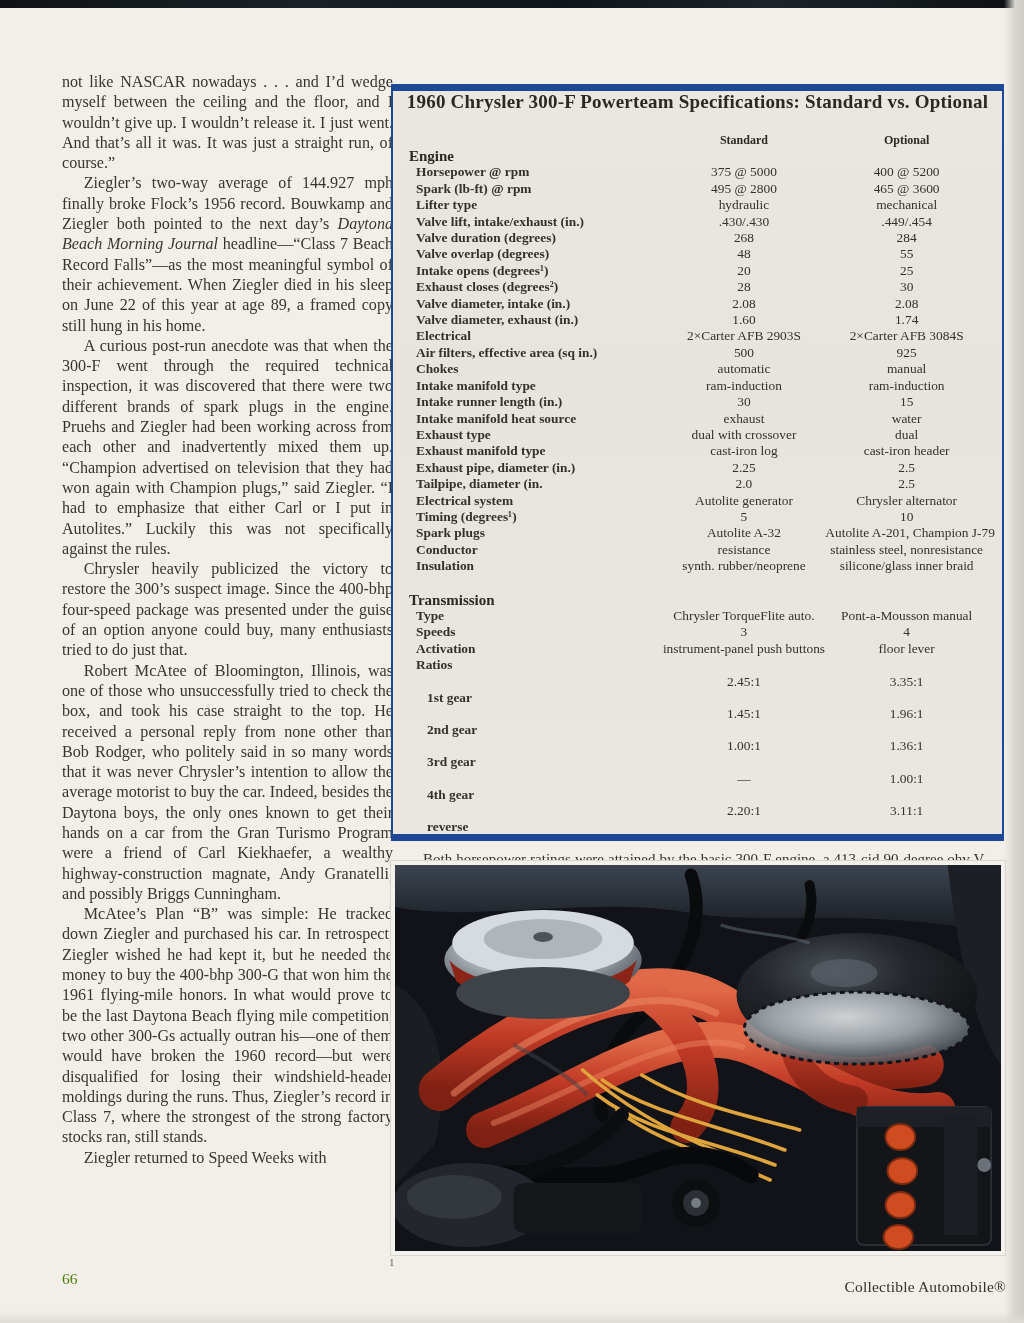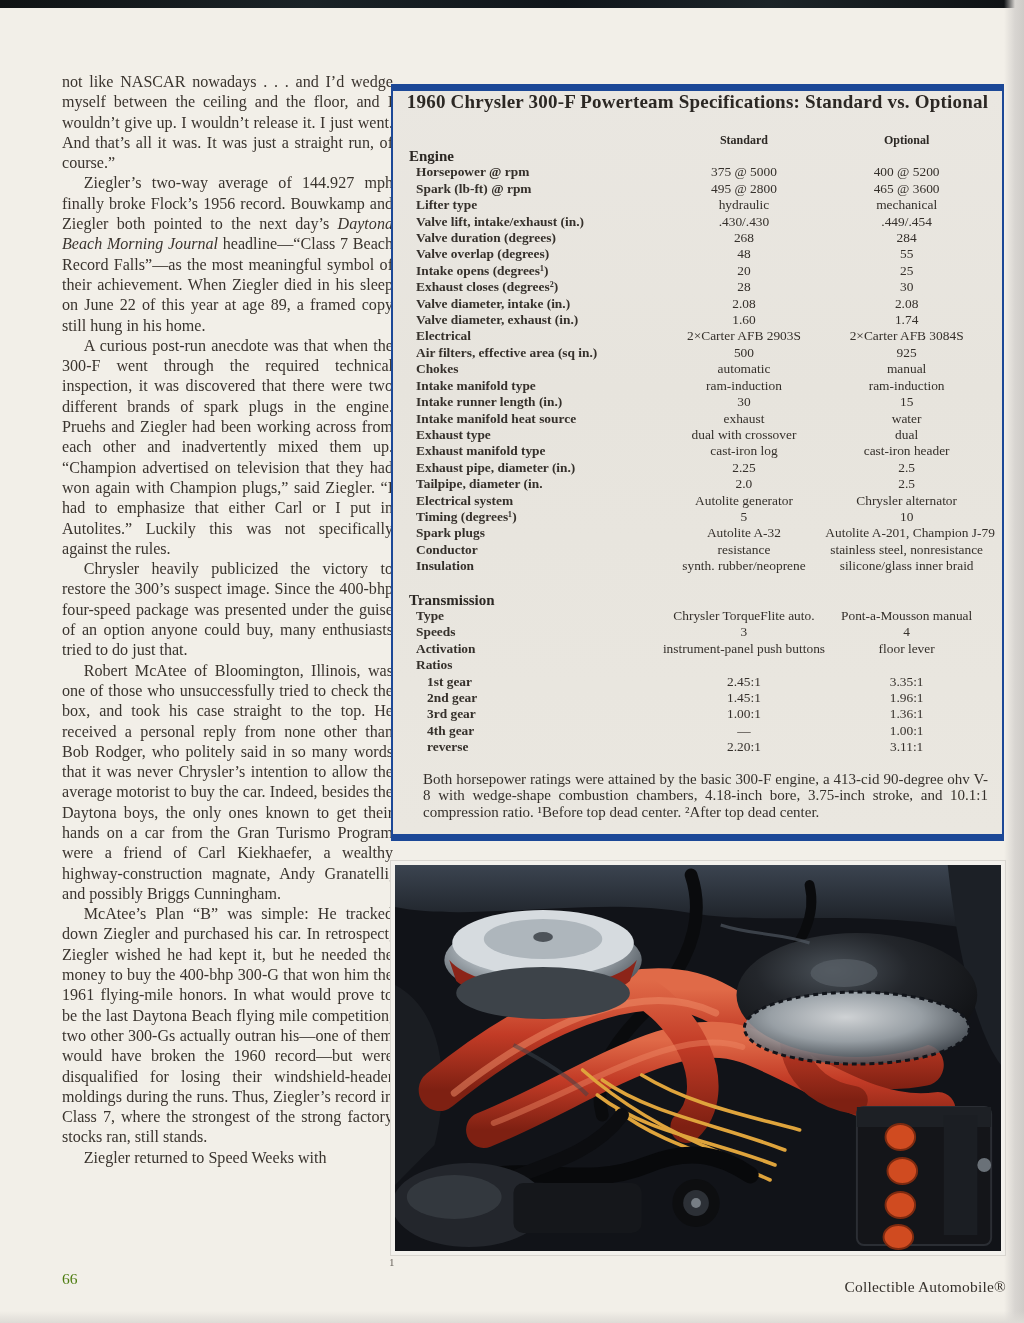--- a/index.html
+++ b/index.html
@@ -53,21 +53,21 @@
   }
   .spec-colhead .c{text-align:center;}
   .sec-header{
     font-weight:bold;font-size:15px;line-height:16.4px;color:#2c2824;padding-left:2px;
   }
   .spec-row{
     display:grid;grid-template-columns:44% 28% 28%;
     font-size:13.4px;line-height:16.4px;color:#35302b;
   }
   .spec-row .lbl{font-weight:bold;padding-left:9px;white-space:nowrap;}
-  .spec-row .lbl.ind2{padding-left:20px;}
+  .spec-row .lbl.ind2{padding-left:20px;margin-top:16px;}
   .spec-row .val{text-align:center;white-space:nowrap;}
   .spec-row.subhead .lbl{padding-left:9px;}
   .sec-transmission{margin-top:17px;}
   .spec-footnote{
     margin:15px 14px 0 30px;
     font-size:15px;line-height:16.6px;color:#35302b;text-align:justify;
   }
   
   .photo-frame{
     position:absolute;left:391px;top:861px;width:614px;height:394px;

